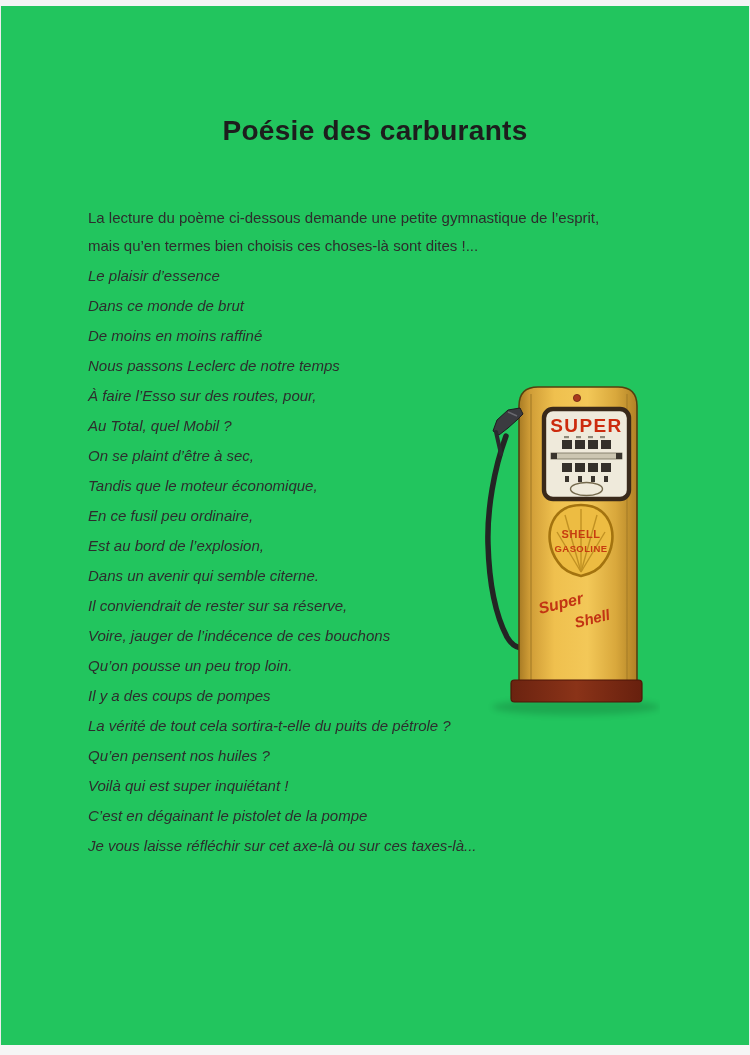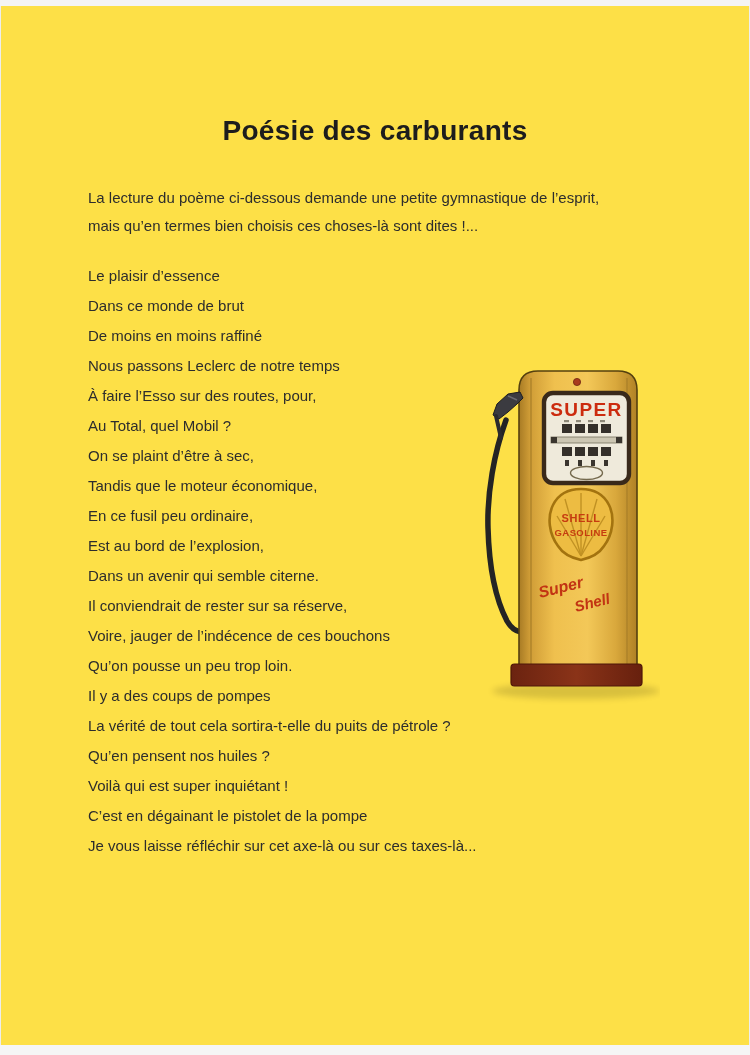--- a/index.html
+++ b/index.html
@@ -1,45 +1,46 @@
 <!DOCTYPE html>
 <html lang="fr"><head>
 <meta charset="utf-8">
 <style>
   html,body{margin:0;padding:0;}
   .page{
     position:relative;
     width:750px;height:1055px;
-    background:#fde047;
+    background:#22c55e;
     font-family:"Liberation Sans", sans-serif;
     color:#2b2b2b;
     overflow:hidden;
     box-shadow:inset 0 0 0 1px #ededed;
   }
   .edge-top{position:absolute;top:0;left:0;width:100%;height:6px;background:#f4f4f4;}
   .edge-bottom{position:absolute;bottom:0;left:0;width:100%;height:10px;background:#f5f5f5;}
   .doc-title{
     position:absolute;top:96px;left:0;right:0;
     text-align:center;
     font-size:28px;font-weight:bold;color:#1d1d1d;
     letter-spacing:0.3px;
   }
   .intro{
-    position:absolute;top:184px;left:88px;right:60px;
+    position:absolute;top:204px;left:88px;right:60px;
     font-size:15px;line-height:28px;color:#2d2d2d;
     font-weight:500;
   }
   .poem{
     position:absolute;top:261px;left:88px;width:460px;
     font-size:15px;line-height:30px;color:#2d2d2d;
     font-weight:500;
+    font-style:italic;
   }
   .poem .line{white-space:nowrap;}
   .pump{
-    position:absolute;left:484px;top:358px;width:176px;height:350px;
+    position:absolute;left:484px;top:374px;width:176px;height:350px;
   }
   .pump svg{display:block;width:100%;height:100%;}
   .svg-text{font-family:"Liberation Sans", sans-serif;}
 </style>
 </head>
 <body>
 
 <div class="page">
   <div class="edge-top"></div>
   <div class="edge-bottom"></div>

